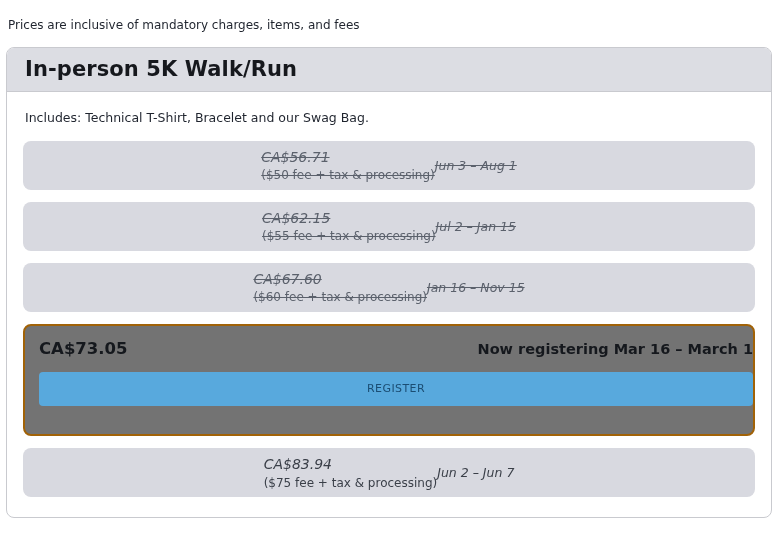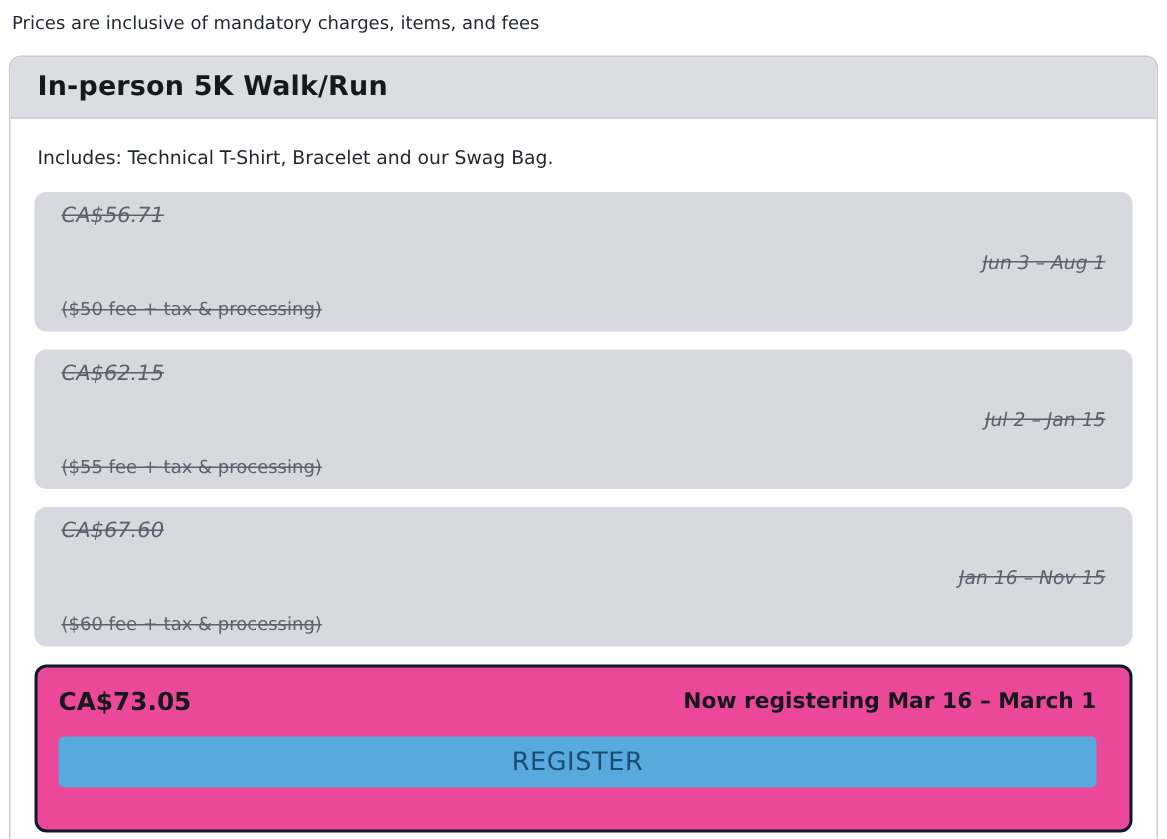--- a/index.html
+++ b/index.html
@@ -4,89 +4,88 @@
 <style>
   * { box-sizing: border-box; margin: 0; padding: 0; }
   html, body {
     width: 778px; height: 559px;
     background: #ffffff;
     font-family: "DejaVu Sans", "Liberation Sans", sans-serif;
     color: #1f242e;
     overflow: hidden;
   }
   .page-note {
-    margin: 8px 0 0 8px;
+    margin: 18px 0 0 8px;
     font-size: 12px;
     color: #1f242e;
   }
   .card {
     margin: 15px 6px 0 6px;
     width: 766px;
     border: 1px solid #c9cacf;
     border-radius: 8px;
     background: #ffffff;
     overflow: hidden;
   }
   .card-header {
     background: #dcdde3;
     border-bottom: 1px solid #c9cacf;
     padding: 9px 18px 10px 18px;
   }
   .card-title {
-    font-size: 18px;
+    font-size: 21px;
     font-weight: 700;
     color: #16181d;
     letter-spacing: 0.1px;
   }
   .card-body { padding: 16px 16px 20px 16px; }
   .card-description {
     font-size: 12.5px;
     color: #1f242e;
     margin: 2px 0 16px 2px;
   }
   .tier {
     border-radius: 8px;
     background: #d8d9e0;
     padding: 6px 18px;
     min-height: 48px;
     margin-bottom: 12px;
     display: flex;
-    justify-content: space-between;
+    justify-content: center;
     align-items: center;
   }
   .tier:last-child { margin-bottom: 0; }
   .tier .price {
     font-size: 14px;
     line-height: 1.45;
     font-style: italic;
     color: #3a3f48;
   }
   .tier .detail {
     font-size: 12px;
     line-height: 1.4;
     color: #3a3f48;
-    margin-top: 44px;
   }
   .tier .dates {
     font-size: 12.5px;
     font-style: italic;
     color: #3a3f48;
     white-space: nowrap;
   }
   .tier.past .price,
   .tier.past .detail,
   .tier.past .dates {
     text-decoration: line-through;
     color: #5b616c;
   }
   .tier.active {
     display: block;
-    background: #ec4899;
-    border: 2px solid #0f172a;
-    padding: 12px 22px 14px 14px;
+    background: #737373;
+    border: 2px solid #a16207;
+    padding: 12px 0 14px 14px;
     min-height: 112px;
   }
   .tier.active .tier-top {
     display: flex;
     justify-content: space-between;
     align-items: center;
   }
   .tier.active .price {
     font-style: normal;
     font-weight: 700;
@@ -108,21 +107,21 @@
   .register-button {
     display: block;
     width: 100%;
     margin-top: 11px;
     height: 34px;
     border: none;
     border-radius: 4px;
     background: #58a9dd;
     color: #1b4d73;
     font-family: "DejaVu Sans", "Liberation Sans", sans-serif;
-    font-size: 17px;
+    font-size: 11px;
     letter-spacing: 0.4px;
     cursor: pointer;
   }
 </style>
 </head>
 <body>
 
 <div class="page-note">Prices are inclusive of mandatory charges, items, and fees</div>
 
 <div class="card">
@@ -160,15 +159,22 @@
       <div class="tier-top">
         <div>
           <div class="price">CA$73.05</div>
         </div>
         <div class="dates">Now registering Mar 16 – March 1</div>
       </div>
       <button class="register-button">REGISTER</button>
     </div>
 
 
+    <div class="tier future">
+      <div>
+        <div class="price">CA$83.94</div>
+        <div class="detail">($75 fee + tax &amp; processing)</div>
+      </div>
+      <div class="dates">Jun 2 – Jun 7</div>
+    </div>
 
   </div>
 </div>
 
 </body></html>

